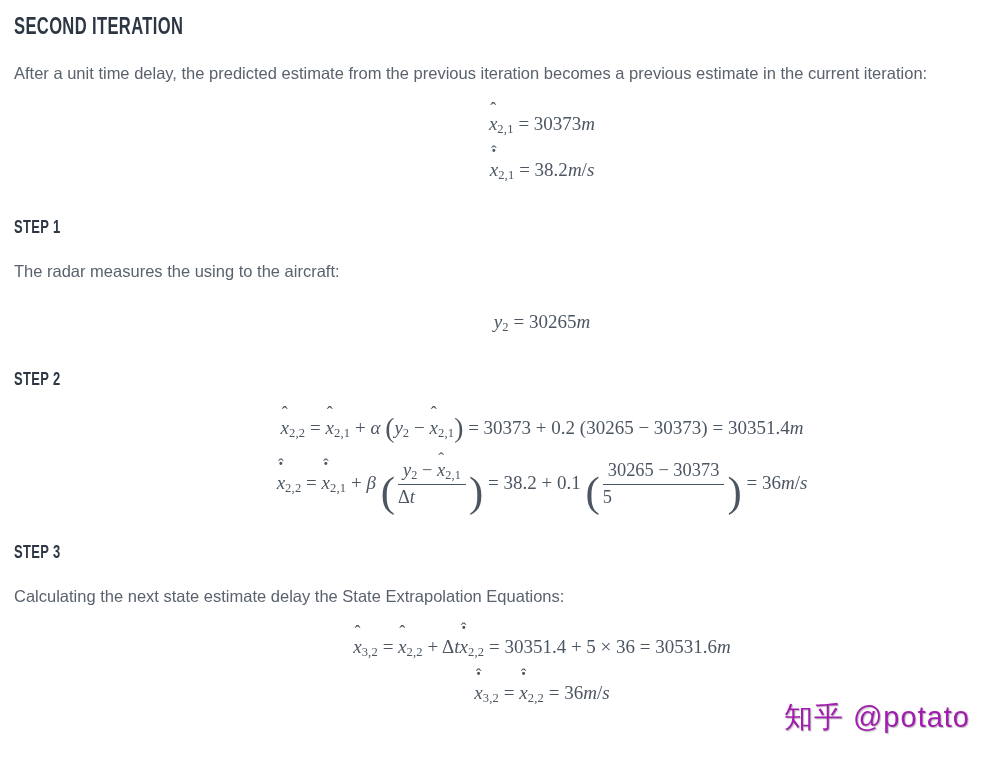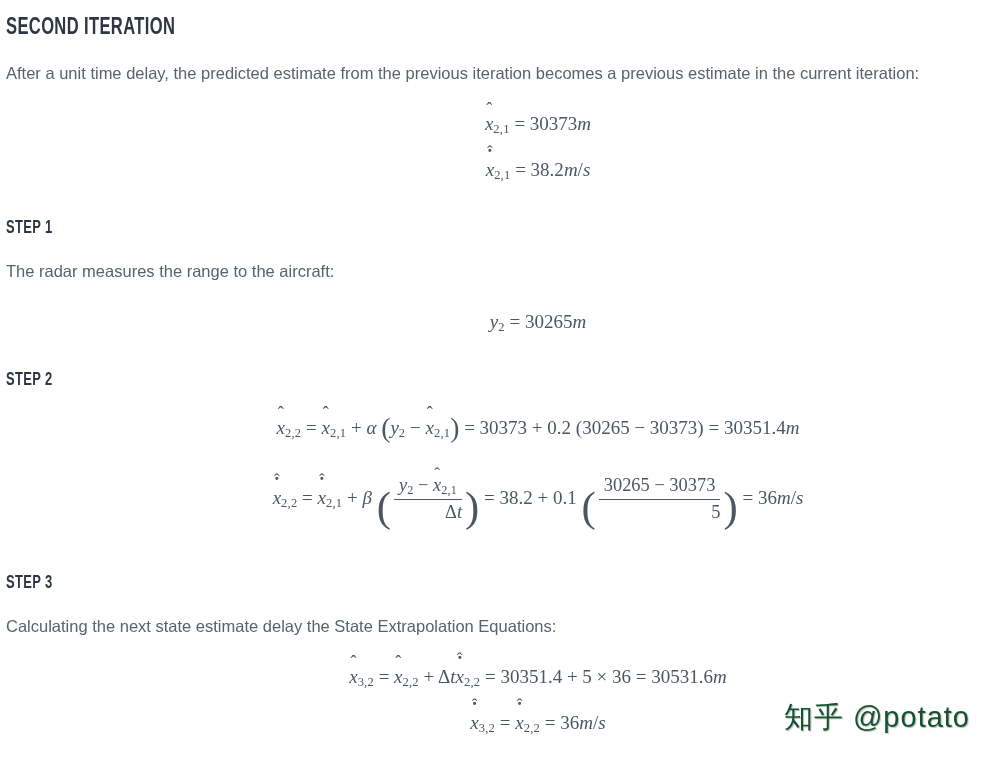--- a/index.html
+++ b/index.html
@@ -1,21 +1,21 @@
 <!DOCTYPE html>
 <html><head>
 <meta charset="utf-8">
 <style>
   html,body{margin:0;padding:0;background:#ffffff;}
   body{
     width:996px;height:760px;position:relative;overflow:hidden;
     font-family:"Liberation Sans","DejaVu Sans",sans-serif;
     -webkit-font-smoothing:antialiased;
   }
-  .content{padding:10px 6px 0 6px;}
+  .content{padding:10px 6px 0 14px;}
 
   
   h1,h2{margin:0;line-height:26px;}
   h2{line-height:20px;}
   .hd{
     display:inline-block;
     font-weight:700;color:#2d3744;
     transform:scale(0.72,1.06);transform-origin:0 50%;
     white-space:nowrap;letter-spacing:0.5px;
   }
@@ -44,49 +44,49 @@
     position:absolute;left:50%;top:-0.5em;transform:translateX(-50%);
     line-height:1;font-size:0.95em;font-style:normal;
   }
   .am.dd{top:-0.34em;font-size:1.05em;font-weight:700;}
   .am.hh{top:-0.68em;font-size:0.9em;}
   
   .bp{font-size:1.45em;line-height:0;vertical-align:-0.12em;}
   .bp2{font-size:2.25em;line-height:0;vertical-align:-0.4em;}
   
   .frac{
-    display:inline-block;vertical-align:middle;text-align:right;
-    line-height:1.3;margin:15px 3px;font-size:0.97em;
+    display:inline-block;vertical-align:middle;text-align:left;
+    line-height:1.3;margin:0 3px;font-size:0.97em;
   }
   .frac .num{display:block;border-bottom:1.5px solid #4c5662;padding:0 5px 1px 5px;}
   .frac .den{display:block;padding-top:1px;}
 
   
   .watermark{
     position:absolute;top:698px;right:26px;
-    font-size:29px;color:#14532d;
+    font-size:29px;color:#a21caf;
     text-shadow:1px 1px 1px #b9b9b9, -1px -1px 0 #ffffff;
     font-family:"Liberation Sans","DejaVu Sans",sans-serif;
     letter-spacing:1px;white-space:nowrap;
   }
 </style>
 </head>
 <body>
 
 <div class="content">
 
   <h1><span class="hd">SECOND ITERATION</span></h1>
   <p class="body-text">After a unit time delay, the predicted estimate from the previous iteration becomes a previous estimate in the current iteration:</p>
   <div class="eqs">
     <div class="eq"><span class="av"><span class="am">ˆ</span><i>x</i></span><sub>2,1</sub> = 30373<i>m</i></div>
     <div class="eq"><span class="av"><span class="am dd">˙</span><span class="am hh">ˆ</span><i>x</i></span><sub>2,1</sub> = 38.2<i>m</i>/<i>s</i></div>
   </div>
 
   <h2><span class="hd">STEP 1</span></h2>
-  <p class="body-text">The radar measures the range to the aircraft:</p>
+  <p class="body-text">The radar measures the using to the aircraft:</p>
   <div class="eqs">
     <div class="eq"><i>y</i><sub>2</sub> = 30265<i>m</i></div>
   </div>
 
   <h2><span class="hd">STEP 2</span></h2>
   <div class="eqs">
     <div class="eq"><span class="av"><span class="am">ˆ</span><i>x</i></span><sub>2,2</sub> = <span class="av"><span class="am">ˆ</span><i>x</i></span><sub>2,1</sub> + <i>α</i> <span class="bp">(</span><i>y</i><sub>2</sub> − <span class="av"><span class="am">ˆ</span><i>x</i></span><sub>2,1</sub><span class="bp">)</span> = 30373 + 0.2 (30265 − 30373) = 30351.4<i>m</i></div>
     <div class="eq"><span class="av"><span class="am dd">˙</span><span class="am hh">ˆ</span><i>x</i></span><sub>2,2</sub> = <span class="av"><span class="am dd">˙</span><span class="am hh">ˆ</span><i>x</i></span><sub>2,1</sub> + <i>β</i> <span class="bp2">(</span><span class="frac"><span class="num"><i>y</i><sub>2</sub> − <span class="av"><span class="am">ˆ</span><i>x</i></span><sub>2,1</sub></span><span class="den">Δ<i>t</i></span></span><span class="bp2">)</span> = 38.2 + 0.1 <span class="bp2">(</span><span class="frac"><span class="num">30265 − 30373</span><span class="den">5</span></span><span class="bp2">)</span> = 36<i>m</i>/<i>s</i></div>
   </div>
 

